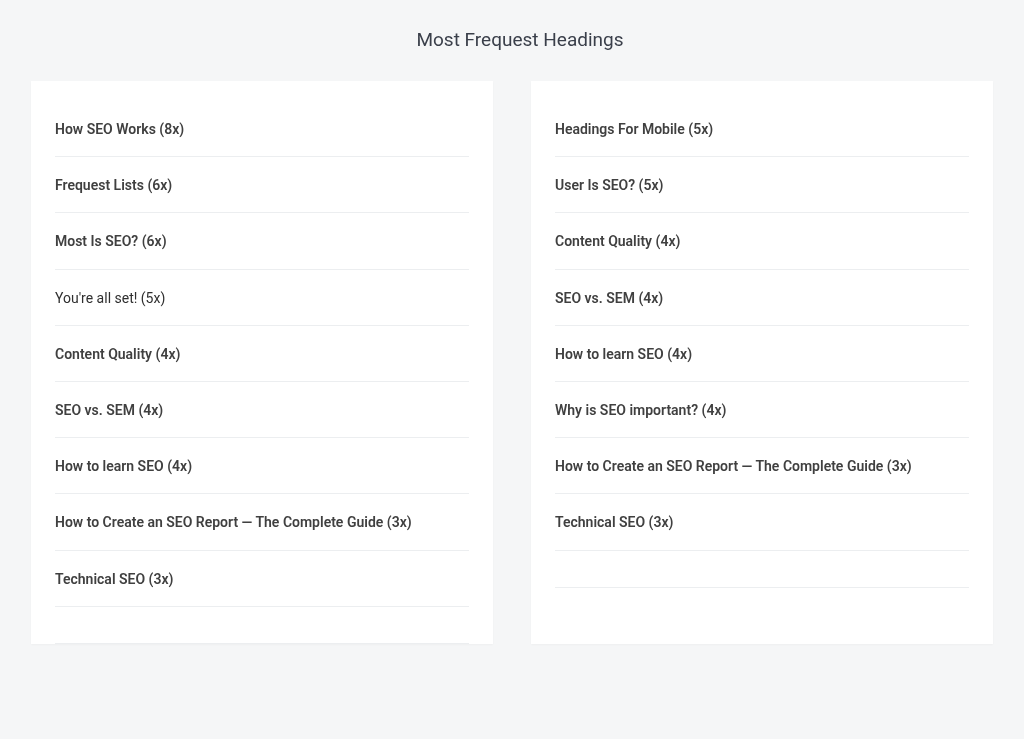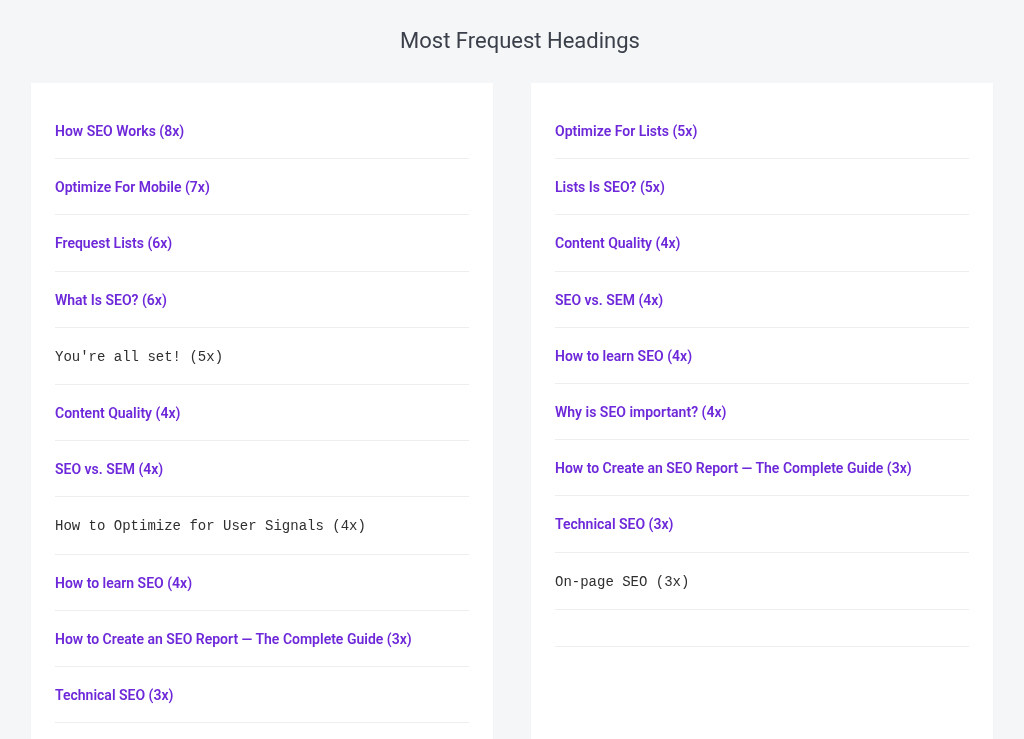--- a/index.html
+++ b/index.html
@@ -9,21 +9,21 @@
     }
     body {
       font-family: -apple-system, BlinkMacSystemFont, "Segoe UI", Roboto, "Helvetica Neue", Arial, sans-serif;
       background: #f5f6f7;
       width: 1024px;
       height: 739px;
       overflow: hidden;
     }
     .page-title {
       text-align: center;
-      font-size: 22px;
+      font-size: 19px;
       font-weight: 400;
       color: #3a3f4a;
       padding: 28px 0 30px 16px;
     }
     .columns {
       display: flex;
       justify-content: center;
       gap: 38px;
       padding: 0 20px;
     }
@@ -39,54 +39,50 @@
     }
     .heading-row:first-child {
       padding-top: 38px;
     }
     .heading-text {
       font-size: 14px;
       font-weight: 600;
       line-height: 1.3;
     }
     .heading-link {
-      color: #6d28d9;
+      color: #404040;
       cursor: pointer;
     }
     .heading-plain {
       color: #2f2f2f;
       font-weight: 400;
-      font-family: Liberation Mono, monospace;
     }
   </style>
 </head>
 <body>
 
 <h1 class="page-title">Most Frequest Headings</h1>
 
 <div class="columns">
   <div class="card">
       <div class="heading-row"><span class="heading-text heading-link">How SEO Works (8x)</span></div>
-      <div class="heading-row"><span class="heading-text heading-link">Optimize For Mobile (7x)</span></div>
       <div class="heading-row"><span class="heading-text heading-link">Frequest Lists (6x)</span></div>
-      <div class="heading-row"><span class="heading-text heading-link">What Is SEO? (6x)</span></div>
+      <div class="heading-row"><span class="heading-text heading-link">Most Is SEO? (6x)</span></div>
       <div class="heading-row"><span class="heading-text heading-plain">You're all set! (5x)</span></div>
       <div class="heading-row"><span class="heading-text heading-link">Content Quality (4x)</span></div>
       <div class="heading-row"><span class="heading-text heading-link">SEO vs. SEM (4x)</span></div>
-      <div class="heading-row"><span class="heading-text heading-plain">How to Optimize for User Signals (4x)</span></div>
       <div class="heading-row"><span class="heading-text heading-link">How to learn SEO (4x)</span></div>
       <div class="heading-row"><span class="heading-text heading-link">How to Create an SEO Report — The Complete Guide (3x)</span></div>
       <div class="heading-row"><span class="heading-text heading-link">Technical SEO (3x)</span></div>
       <div class="heading-row"></div>
     </div>
   <div class="card">
-      <div class="heading-row"><span class="heading-text heading-link">Optimize For Lists (5x)</span></div>
-      <div class="heading-row"><span class="heading-text heading-link">Lists Is SEO? (5x)</span></div>
+      <div class="heading-row"><span class="heading-text heading-link">Headings For Mobile (5x)</span></div>
+      <div class="heading-row"><span class="heading-text heading-link">User Is SEO? (5x)</span></div>
       <div class="heading-row"><span class="heading-text heading-link">Content Quality (4x)</span></div>
       <div class="heading-row"><span class="heading-text heading-link">SEO vs. SEM (4x)</span></div>
       <div class="heading-row"><span class="heading-text heading-link">How to learn SEO (4x)</span></div>
       <div class="heading-row"><span class="heading-text heading-link">Why is SEO important? (4x)</span></div>
       <div class="heading-row"><span class="heading-text heading-link">How to Create an SEO Report — The Complete Guide (3x)</span></div>
       <div class="heading-row"><span class="heading-text heading-link">Technical SEO (3x)</span></div>
-      <div class="heading-row"><span class="heading-text heading-plain">On-page SEO (3x)</span></div>
       <div class="heading-row"></div>
     </div>
 </div>
 
 </body></html>

